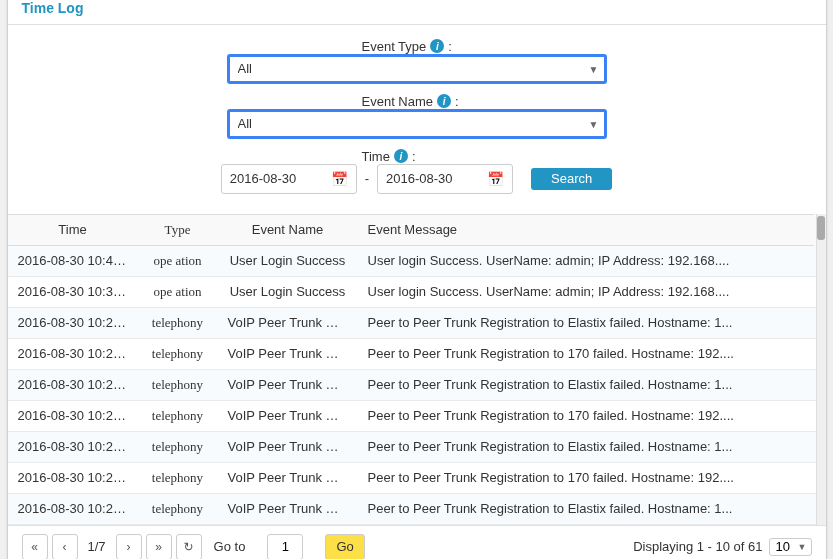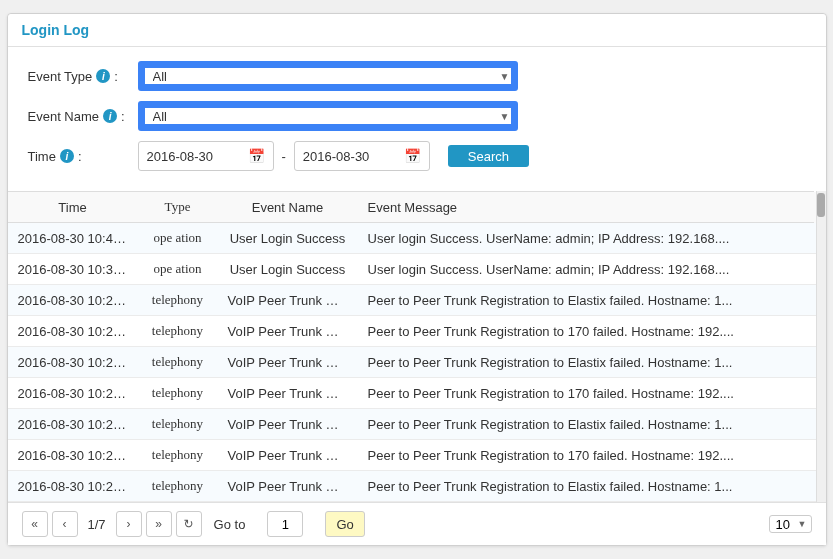--- a/index.html
+++ b/index.html
@@ -32,20 +32,21 @@
       font-size: 14px;
       font-weight: bold;
     }
     .form-area {
       padding: 14px 20px 10px 20px;
     }
     .form-row {
       display: flex;
       align-items: center;
       margin-bottom: 10px;
+      flex-direction: column;
     }
     .form-label {
       width: 110px;
       color: #333;
       display: flex;
       align-items: center;
       gap: 4px;
     }
     .info-icon {
       display: inline-flex;
@@ -70,21 +71,21 @@
       color: #333;
       outline: none;
     }
     .select-wrap {
       position: relative;
       width: 380px;
     }
     .select-wrap select {
       width: 100%;
       height: 30px;
-      border: 7px solid #3b82f6;
+      border: 3px solid #3b82f6;
       border-radius: 3px;
       padding: 0 28px 0 8px;
       font-size: 13px;
       color: #333;
       appearance: none;
       background: #fff;
       cursor: pointer;
       outline: none;
     }
     .select-wrap .chevron {
@@ -244,21 +245,21 @@
       border-radius: 3px;
       text-align: center;
       font-size: 13px;
       outline: none;
     }
     .goto-btn {
       height: 26px;
       padding: 0 10px;
       border: 1px solid #ccc;
       border-radius: 3px;
-      background: #fef9c3;
+      background: #fde047;
       cursor: pointer;
       font-size: 13px;
       color: #333;
     }
     .displaying-info {
       color: #333;
       font-size: 13px;
       display: flex;
       align-items: center;
       gap: 6px;
@@ -287,21 +288,21 @@
       font-size: 9px;
       color: #666;
     }
   </style>
 </head>
 <body>
 
 <div class="panel">
 
   <div class="panel-header">
-    <span class="panel-title">Login Log</span>
+    <span class="panel-title">Time Log</span>
   </div>
 
   <div class="form-area">
 
     <div class="form-row">
       <div class="form-label">
         <span>Event Type</span>
         <span class="info-icon">i</span>:
       </div>
       <div class="select-wrap">
@@ -438,20 +439,21 @@
       <button class="page-btn">›</button>
       <button class="page-btn">»</button>
       <button class="page-btn">↻</button>
       <div class="goto-wrap">
         <span class="goto-label">Go to</span>
         <input type="text" class="goto-input" value="1" style="">
         <button class="goto-btn">Go</button>
       </div>
     </div>
     <div class="displaying-info">
+      <span>Displaying 1 - 10 of 61</span>
       <div class="per-page-select">
         <select>
           <option>10</option>
           <option>20</option>
           <option>50</option>
         </select>
         <span class="chevron">▼</span>
       </div>
     </div>
   </div>

